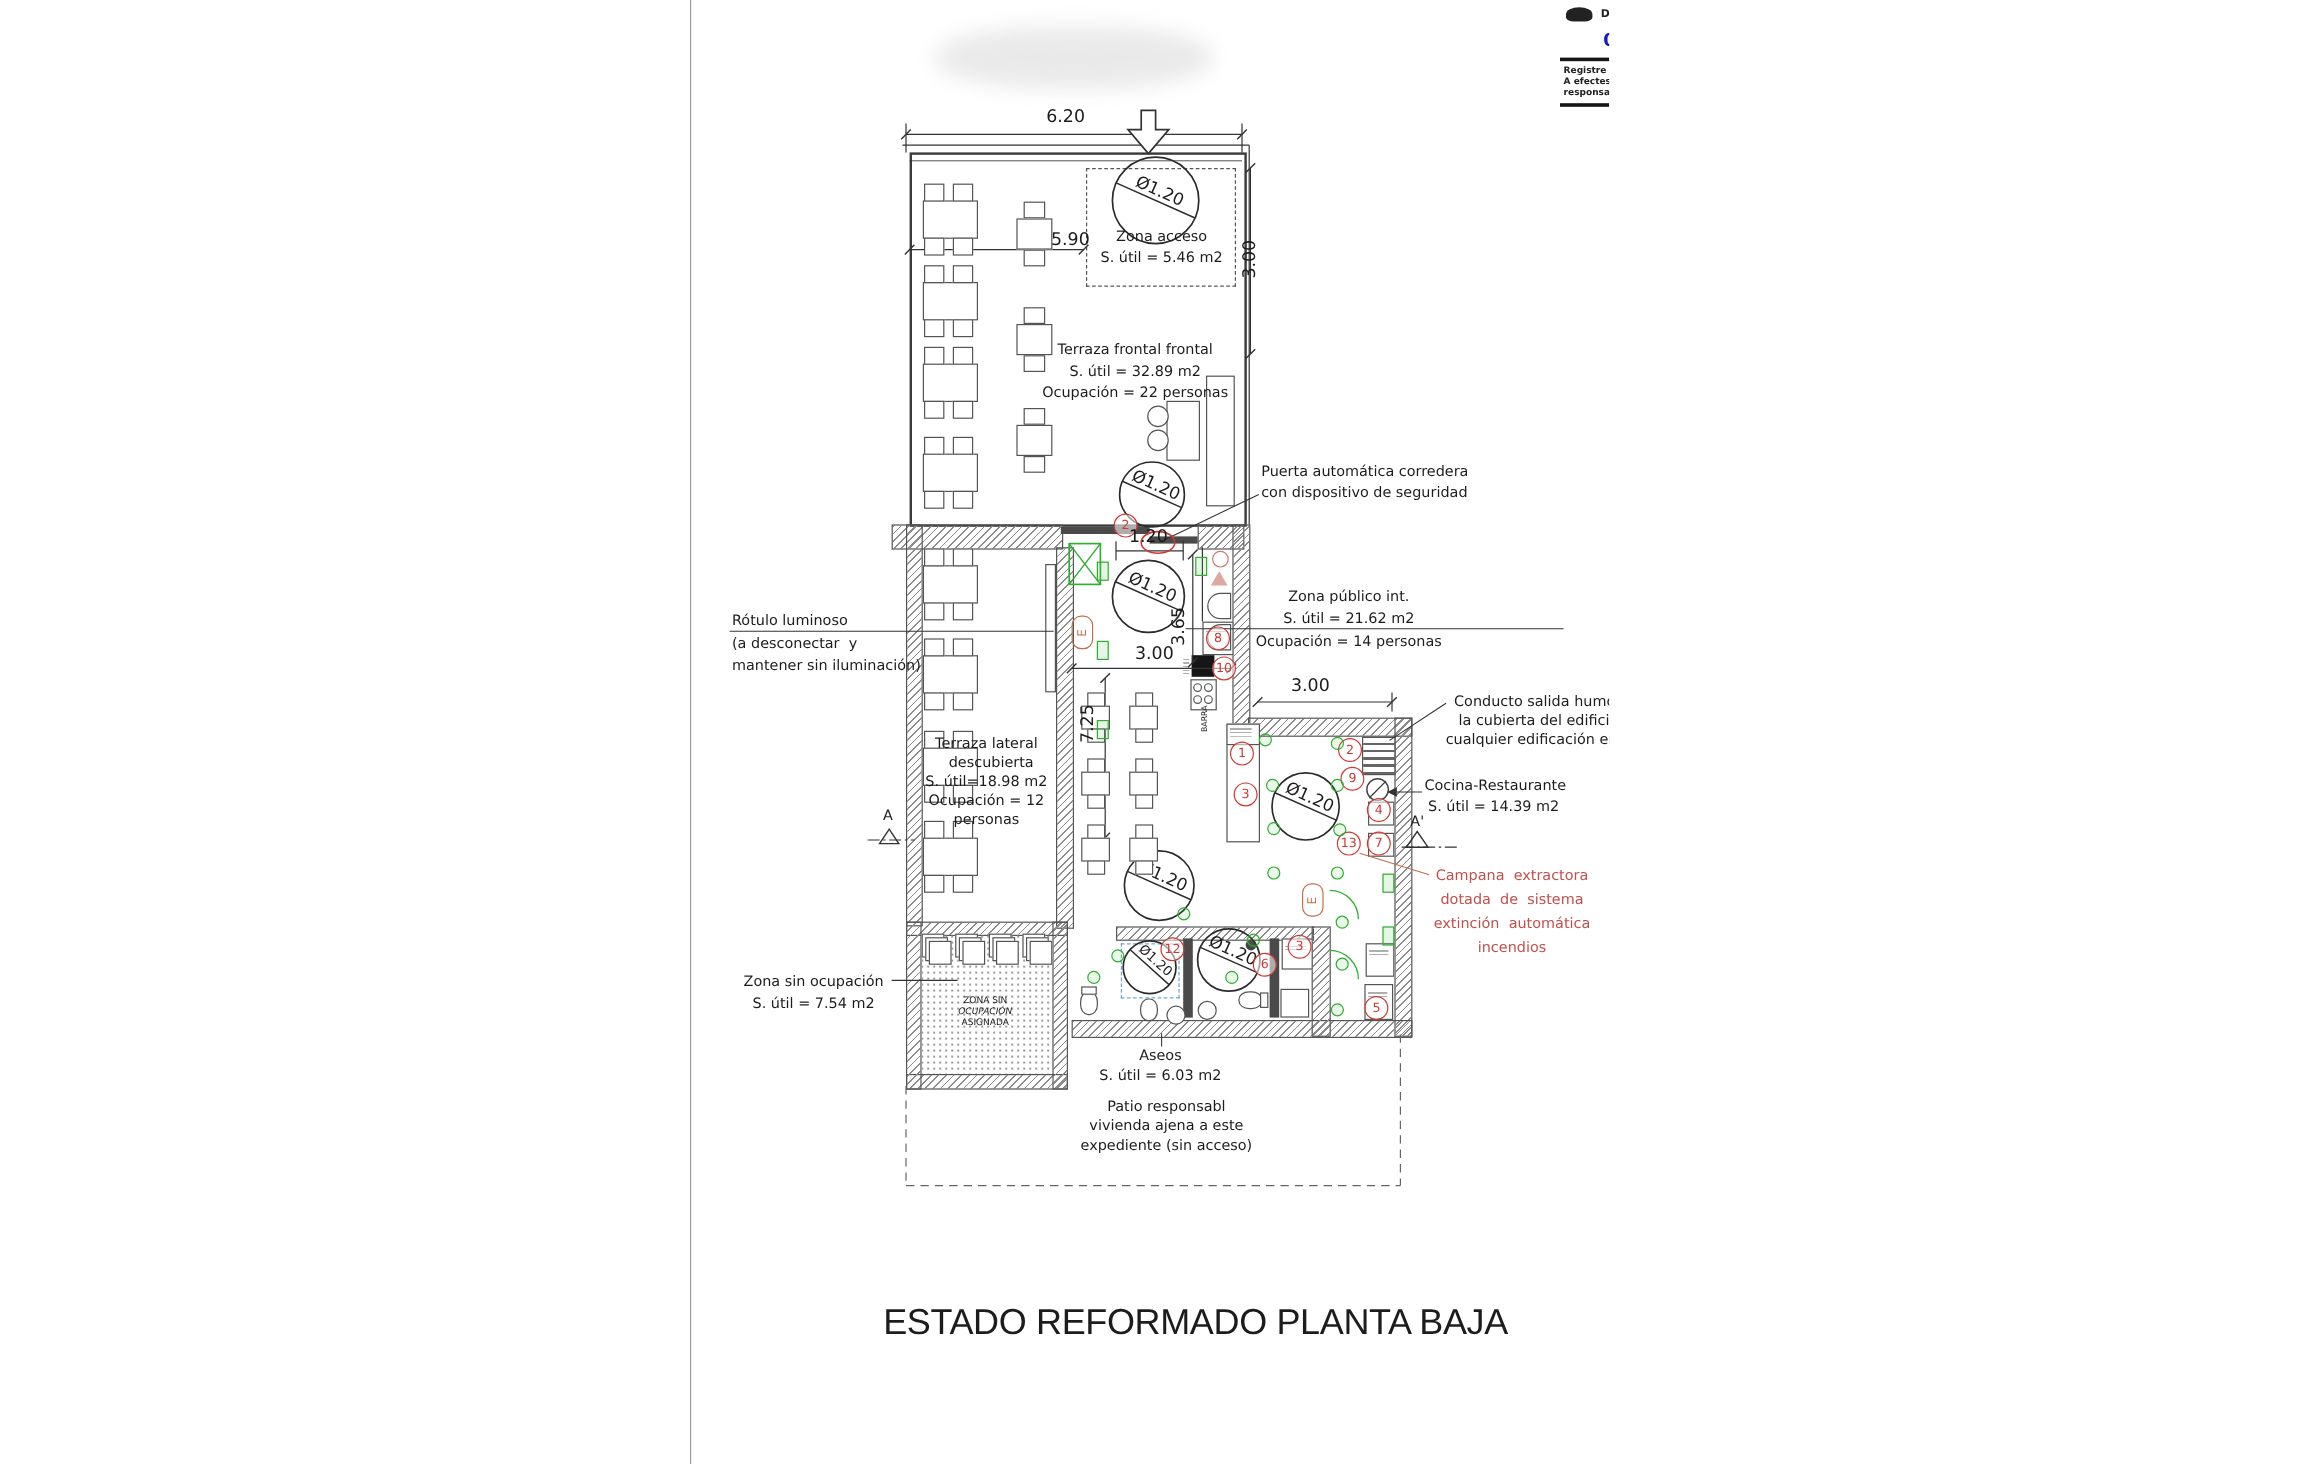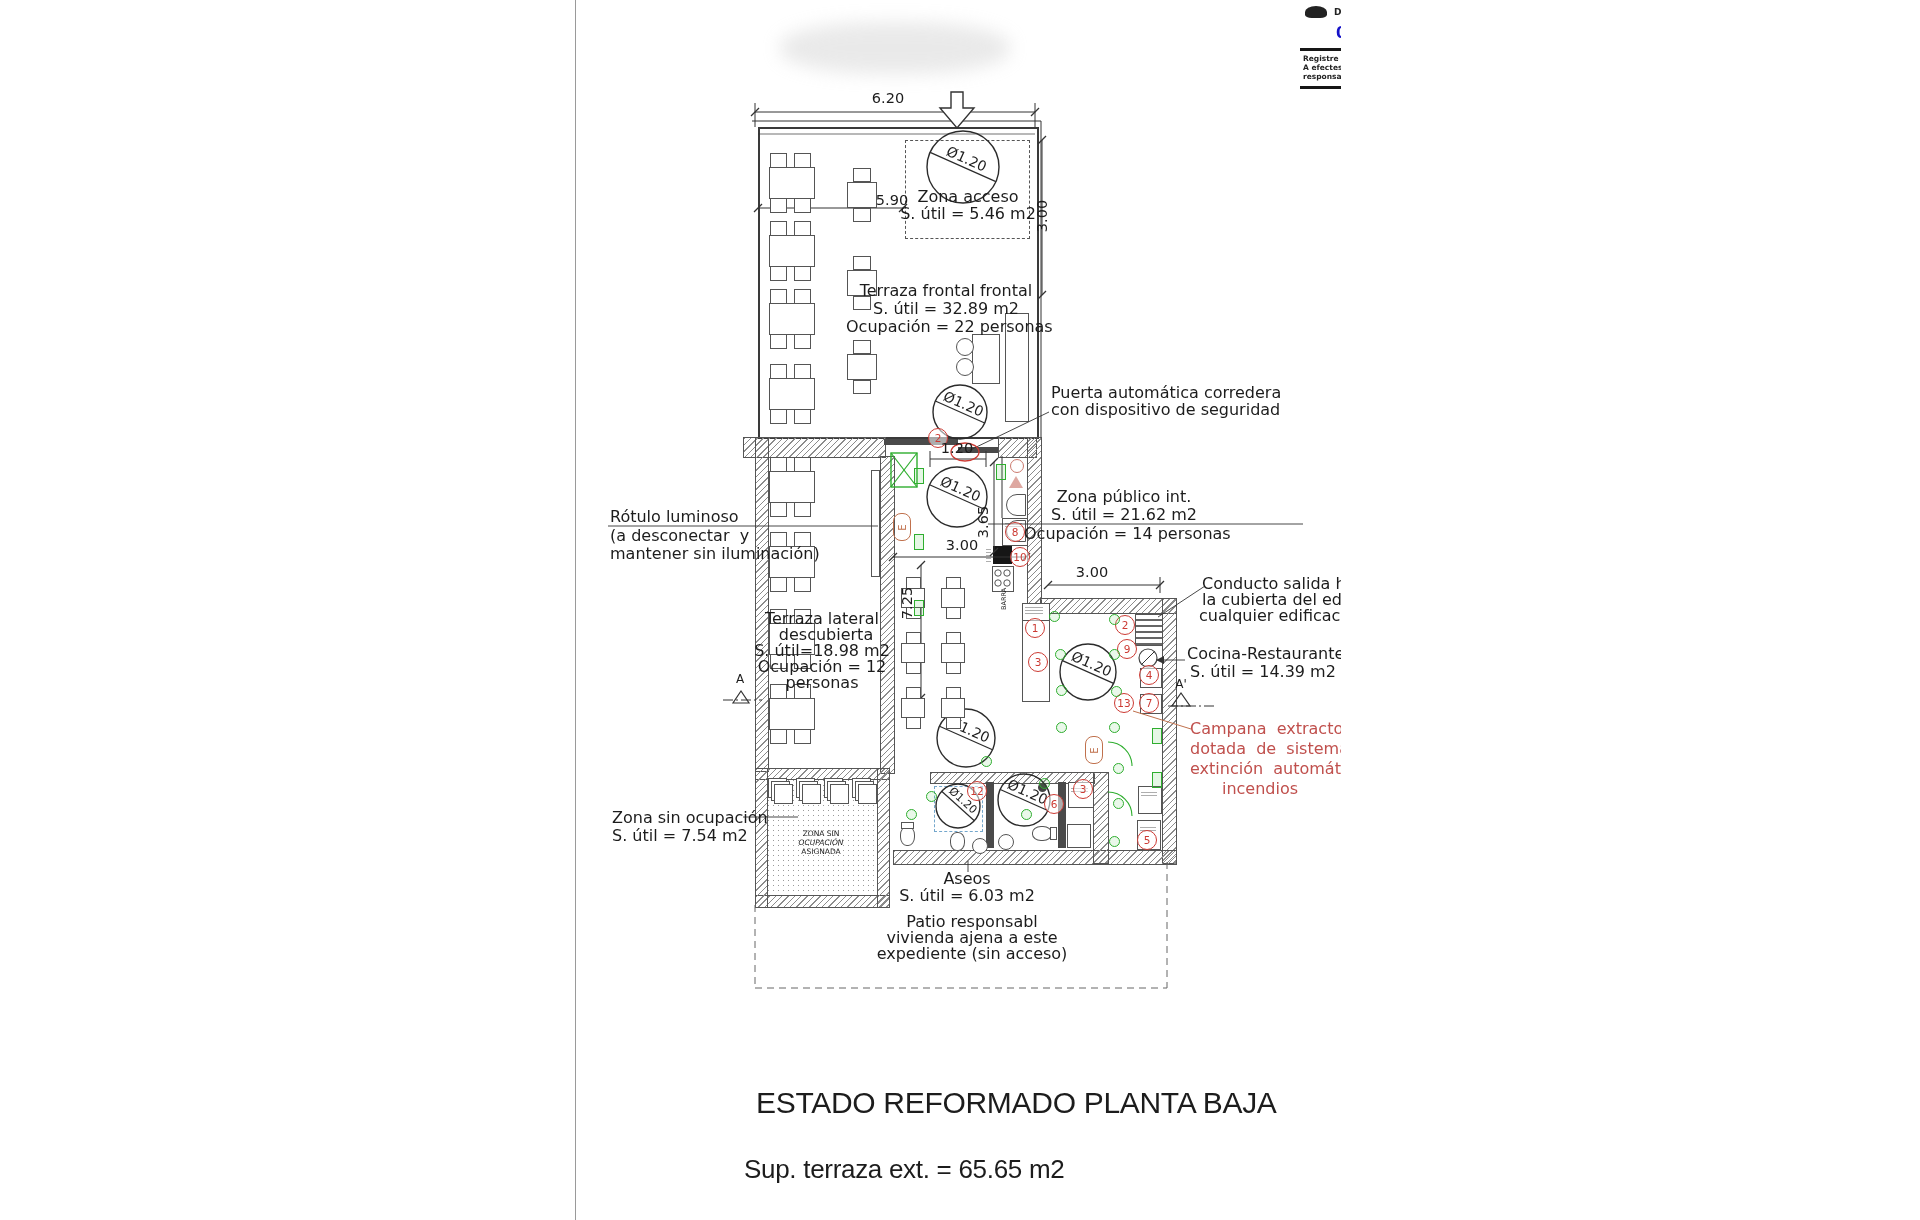--- a/index.html
+++ b/index.html
@@ -1,20 +1,20 @@
 <!DOCTYPE html>
 <html><head>
 <meta charset="utf-8">
 <style>
   html,body{margin:0;padding:0;background:#fff;}
   #page{position:relative;width:1920px;height:1220px;background:#ffffff;overflow:hidden;
         font-family:"DejaVu Sans",sans-serif;color:#1c1c1c;}
   #content{position:absolute;left:0;top:0;width:1341px;height:1220px;overflow:hidden;}
   .vline{position:absolute;background:#9a9a9a;width:1px;}
-  .lbl{position:absolute;font-size:16px;line-height:16px;white-space:pre;color:#1c1c1c;}
+  .lbl{position:absolute;font-size:12px;line-height:16px;white-space:pre;color:#1c1c1c;}
   .c{text-align:center;}
   .dim{position:absolute;font-size:14.5px;white-space:pre;text-align:center;color:#1c1c1c;}
   .vdim{transform:rotate(-90deg);transform-origin:center center;}
   .wall{position:absolute;border:1px solid #555;
         background:repeating-linear-gradient(135deg,#8c8c8c 0,#8c8c8c 1px,rgba(0,0,0,0) 1px,rgba(0,0,0,0) 4.5px);}
   .solidwall{position:absolute;background:#4a4a4a;}
   .roomline{position:absolute;border:2px solid #3a3a3a;}
   .dashed{position:absolute;border:1.5px dashed #555;}
   .bluedash{position:absolute;border:1px dashed #74a7cc;}
   .box{position:absolute;border:1.2px solid #555;background:#fff;}
@@ -380,22 +380,21 @@
 
   <div class="lbl c" style="left:872px;top:914px;width:200px;">Patio responsabl</div>
   <div class="lbl c" style="left:872px;top:930px;width:200px;">vivienda ajena a este</div>
   <div class="lbl c" style="left:872px;top:946px;width:200px;">expediente (sin acceso)</div>
 
   <div class="lbl" style="left:996px;top:610px;font-size:6.5px;transform:rotate(-90deg);transform-origin:left top;">BARRA</div>
 
   <div class="lbl c" style="left:731px;top:671px;width:18px;font-size:12px;">A</div>
   <div class="lbl c" style="left:1170px;top:676px;width:22px;font-size:12px;">A'</div>
 
-  <div class="title1" style="left:756px;top:1086px;">ESTADO REFORMADO PLANTA BAJA</div>
-  <div class="title2" style="left:744px;top:1154px;">Sup. terraza ext. = 65.65 m2</div>
+  <div class="title1" style="left:736px;top:1086px;">ESTADO REFORMADO PLANTA BAJA</div>
 
   <div>
     <div style="position:absolute;left:1305px;top:6px;width:22px;height:12px;background:#222;border-radius:50% 50% 30% 30%;"></div>
     <div class="stamptxt" style="left:1334px;top:7px;font-size:9px;">DE</div>
     <div class="stamptxt" style="left:1336px;top:24px;font-size:15px;color:#1512c8;">0</div>
     <div class="stampline" style="left:1300px;top:48px;width:41px;"></div>
     <div class="stamptxt" style="left:1303px;top:54px;">Registre de</div>
     <div class="stamptxt" style="left:1303px;top:63px;">A efectes d</div>
     <div class="stamptxt" style="left:1303px;top:72px;">responsabl</div>
     <div class="stampline" style="left:1300px;top:86px;width:41px;"></div>

